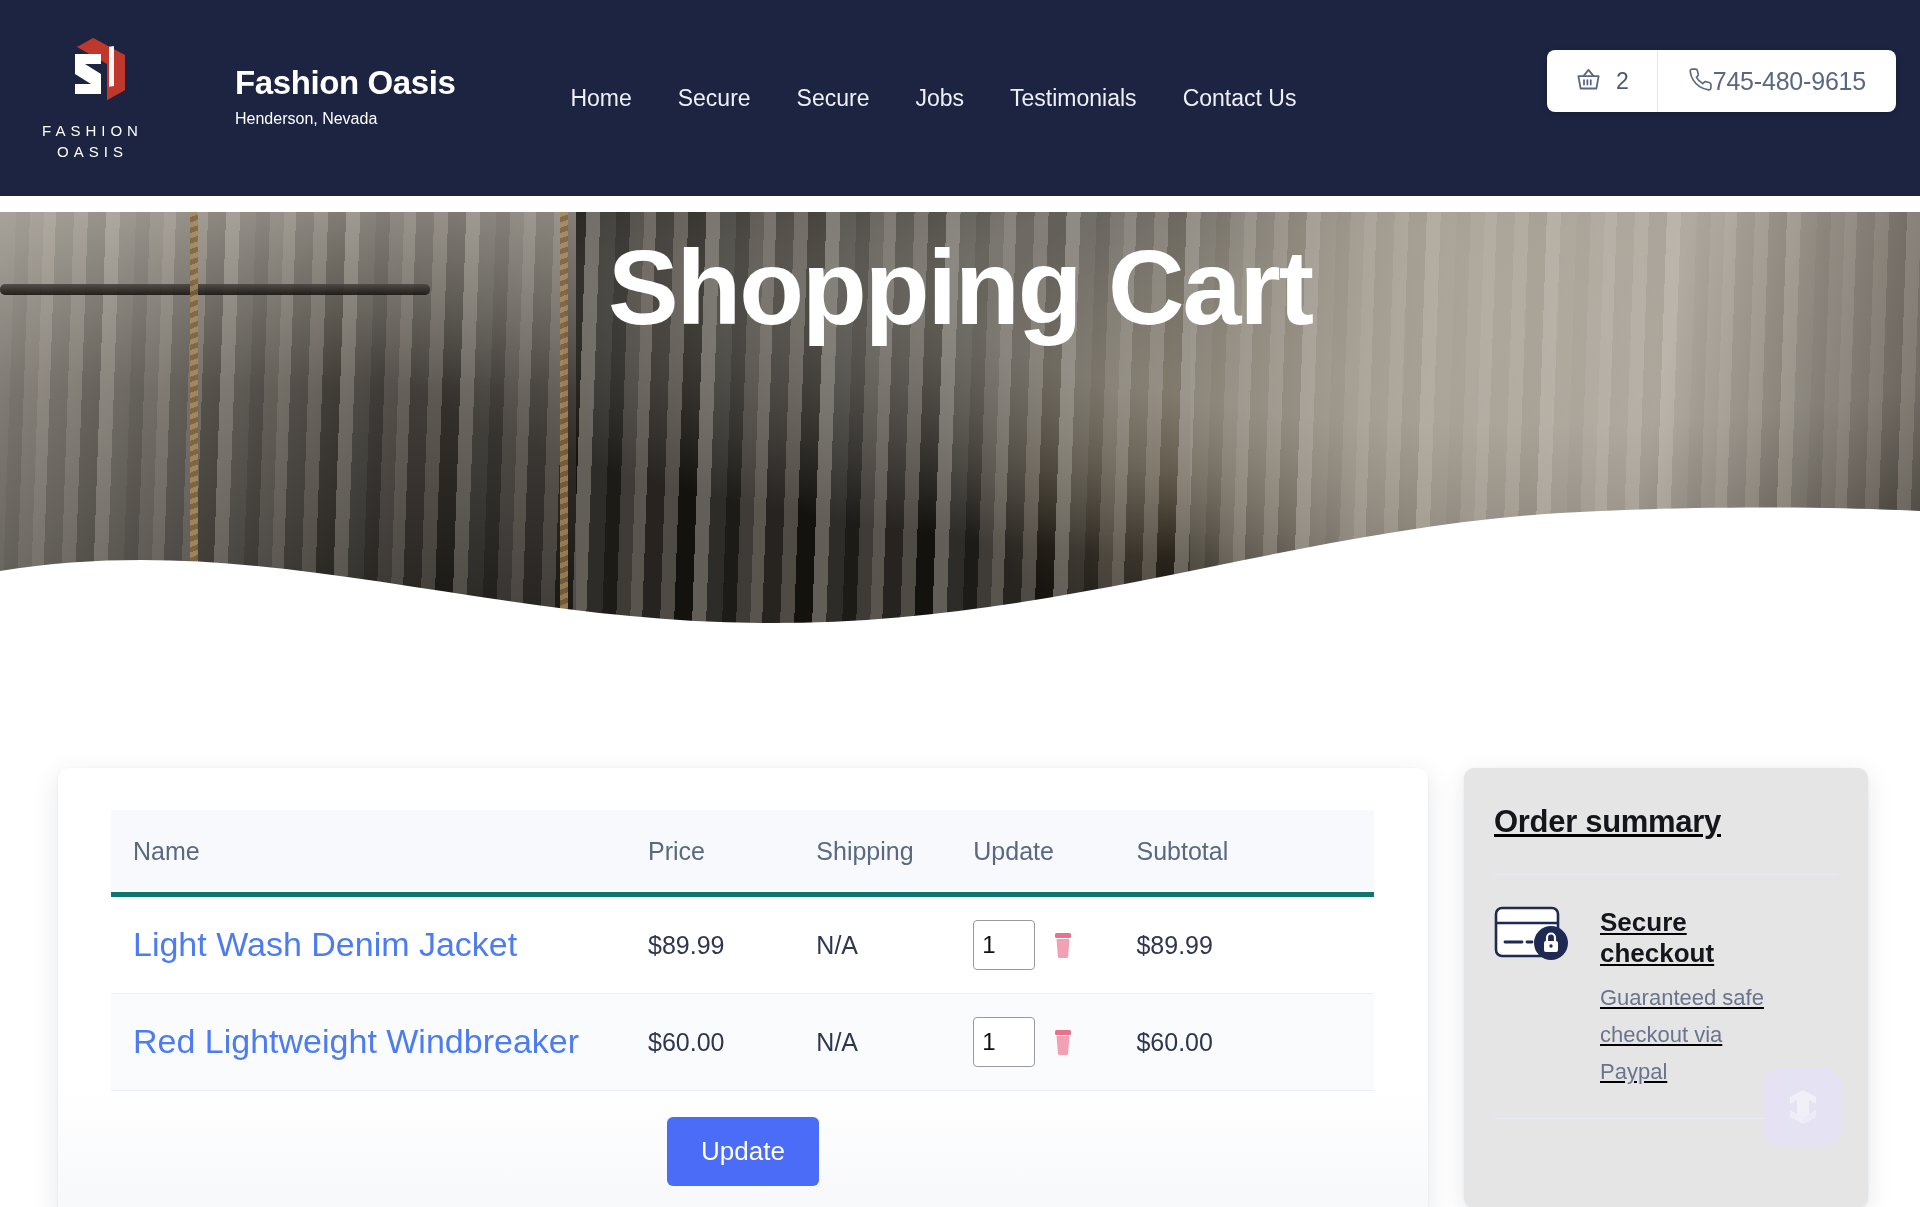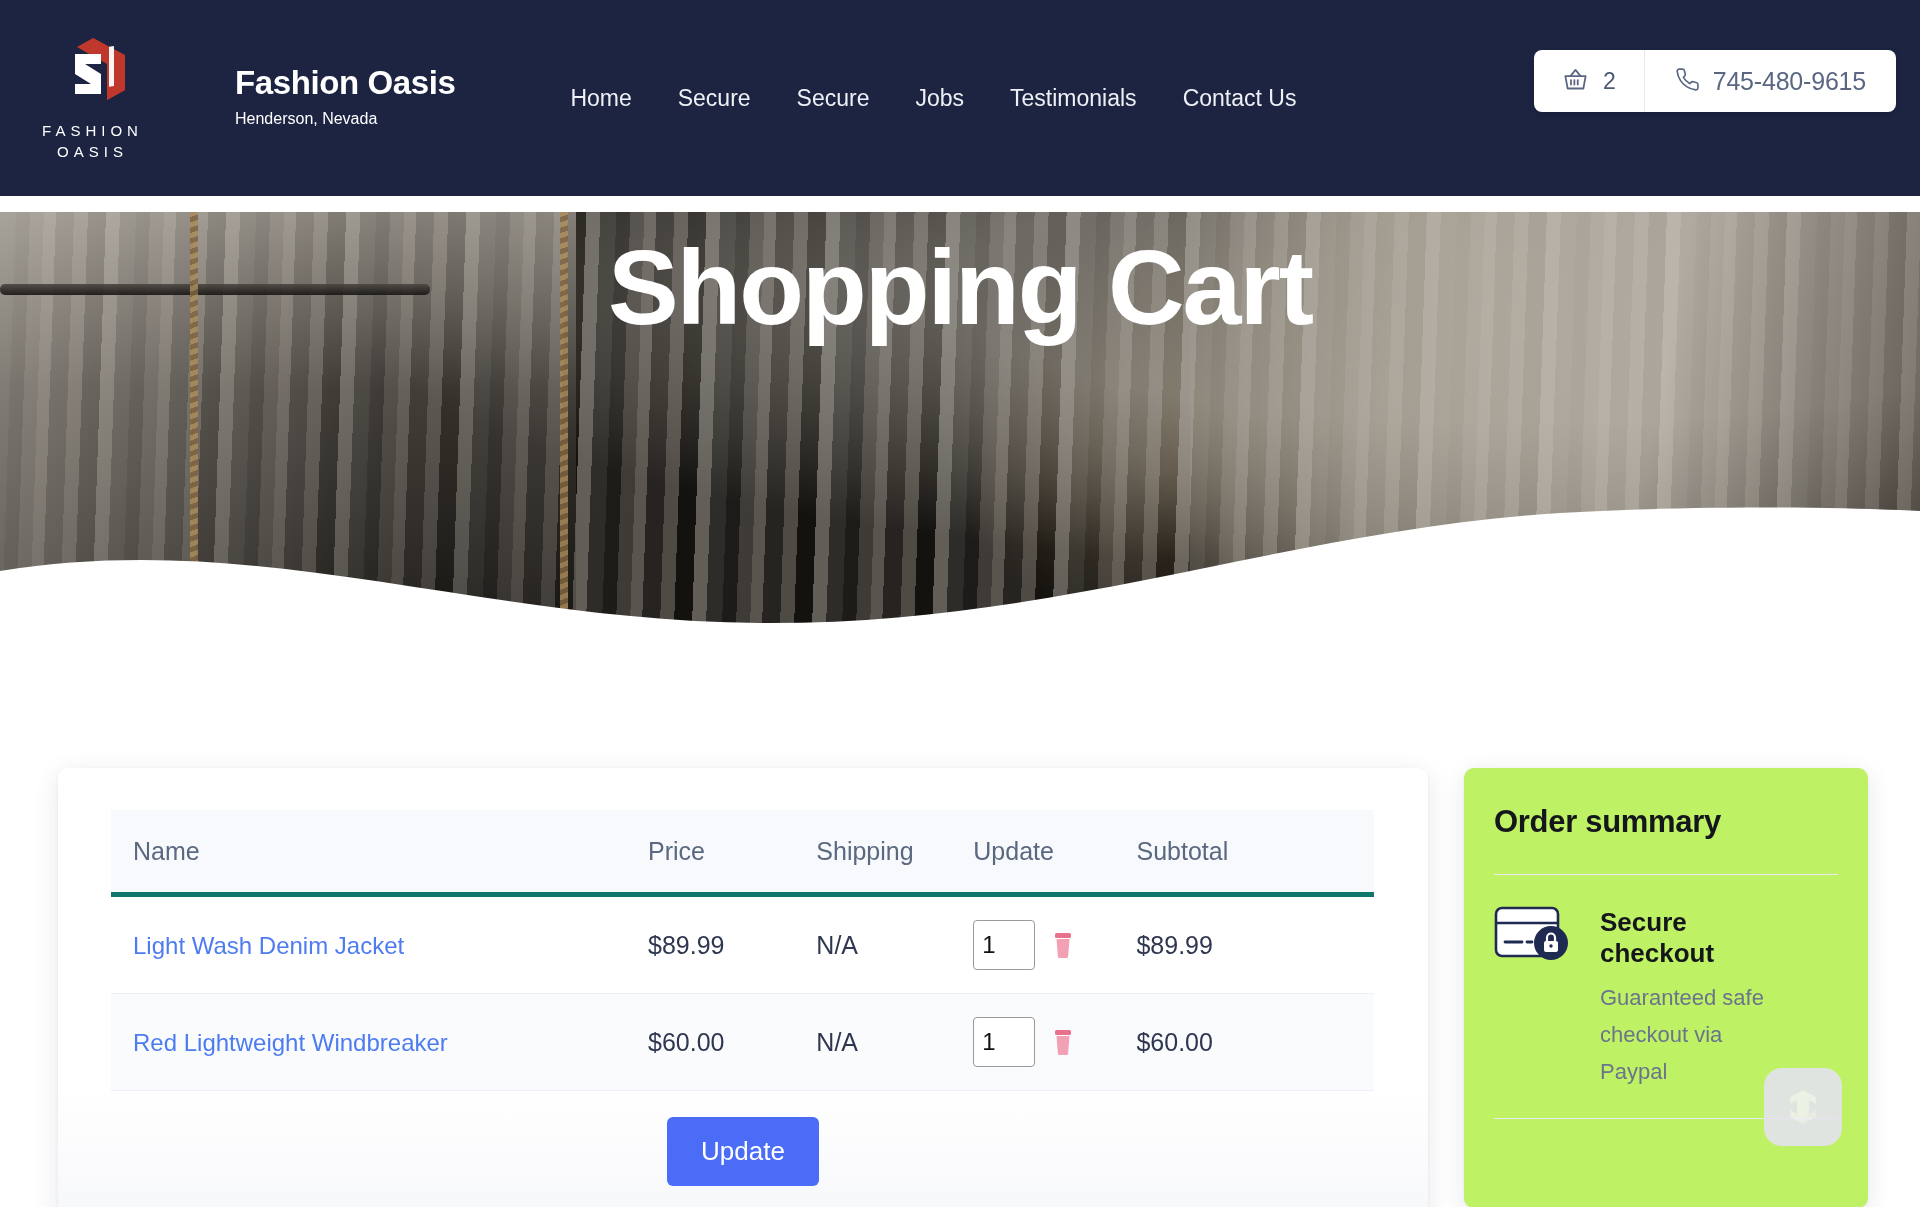--- a/index.html
+++ b/index.html
@@ -111,21 +111,21 @@
   }
   .cart-count {
     color: #4d5874;
     font-size: 23px;
     line-height: 28px;
   }
   .phone-btn {
     display: flex;
     align-items: center;
     justify-content: center;
-    gap: 13px;
+    gap: 0;
     padding: 0 30px;
     cursor: pointer;
   }
   .phone-num {
     color: #5a6682;
     font-size: 25px;
     line-height: 30px;
     letter-spacing: -0.2px;
   }
 
@@ -284,21 +284,21 @@
 
   .col-name  { width: 520px; padding-left: 22px !important; }
   .col-price { width: 163px; }
   .col-ship  { width: 152px; }
   .col-upd   { width: 158px; }
   .col-sub   { width: 230px; }
 
   .product-link {
     color: #4d7cf0;
     text-decoration: none;
-    font-size: 24px;
+    font-size: 34px;
     cursor: pointer;
   }
   .na-text { color: #4d5568; }
   .price-text { color: #323a52; font-weight: 400; }
   .subtotal-text { color: #323a52; }
 
   .qty-cell {
     display: flex;
     align-items: center;
     gap: 16px;
@@ -337,26 +337,27 @@
     border-radius: 6px;
     font-size: 26px;
     font-family: "Liberation Sans", sans-serif;
     padding: 19px 34px;
     cursor: pointer;
   }
 
   
   .summary-card {
     width: 404px;
-    background: #bef264;
+    background: #e5e5e5;
     border-radius: 10px;
     box-shadow: 0 6px 26px rgba(24,30,60,0.10), 0 1px 3px rgba(24,30,60,0.06);
     padding: 34px 30px 28px 30px;
     position: relative;
     min-height: 440px;
+    text-decoration: underline;
   }
   .summary-title {
     font-size: 31px;
     line-height: 40px;
     font-weight: bold;
     color: #14161c;
     letter-spacing: -0.3px;
   }
   .summary-divider {
     height: 1px;

